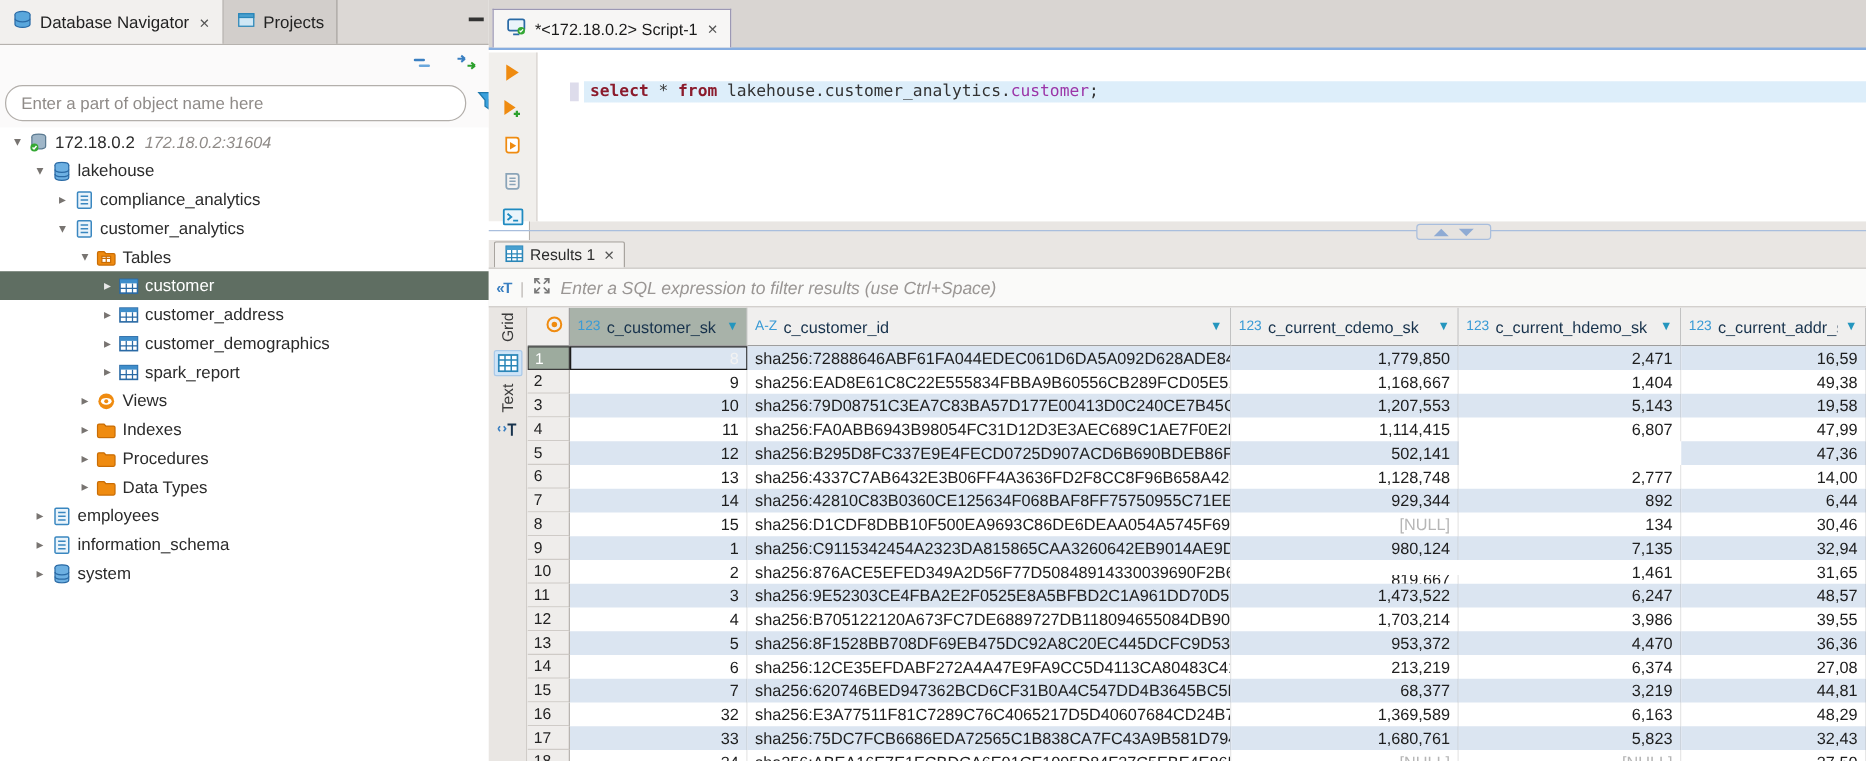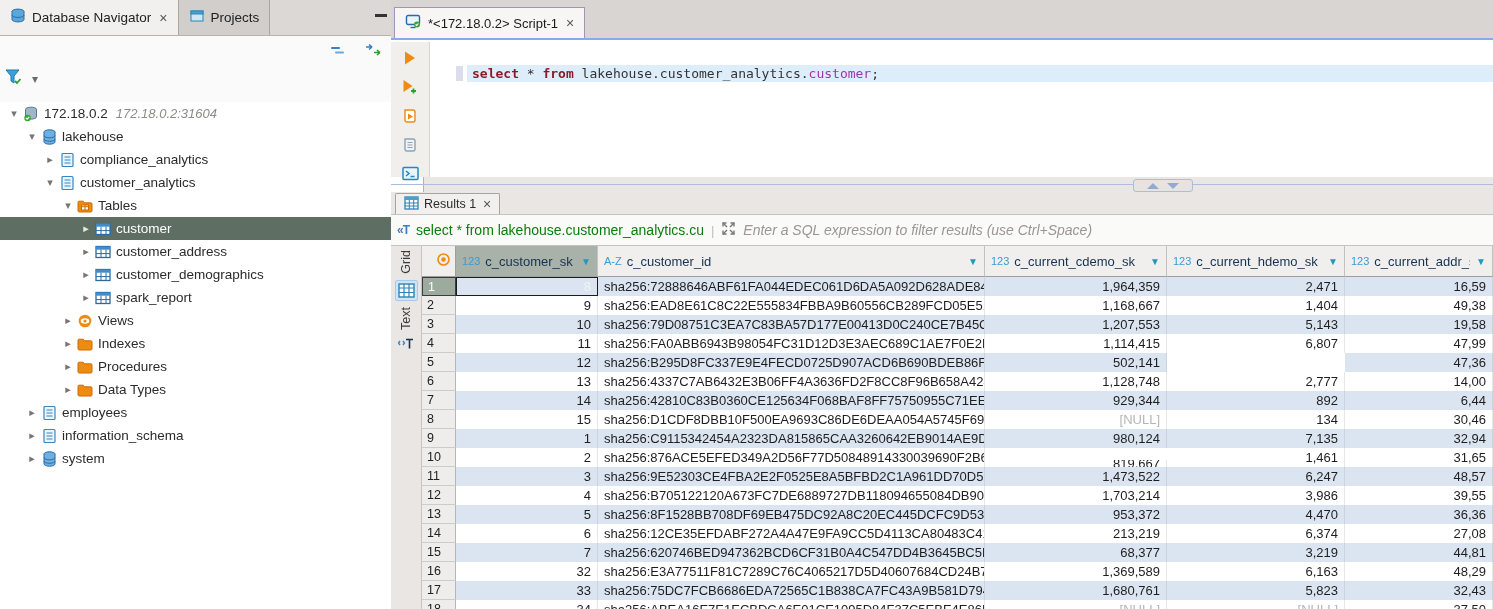--- a/index.html
+++ b/index.html
@@ -121,20 +121,21 @@
             <path d="M9 4H3M9 4l-3-2.5M9 4 6 6.5" stroke="#3a7fc1" stroke-width="1.6" fill="none"></path>
             <path d="M11 9.5h6M17 9.5l-3-2.5M17 9.5l-3 2.5" stroke="#2ca02c" stroke-width="1.6" fill="none"></path>
           </svg></span>
         <span><svg width="10" height="20" viewBox="0 0 10 20">
             <circle cx="5" cy="3.5" r="2" fill="none" stroke="#8a8680" stroke-width="1.3"></circle>
             <circle cx="5" cy="10" r="2" fill="none" stroke="#8a8680" stroke-width="1.3"></circle>
             <circle cx="5" cy="16.5" r="2" fill="none" stroke="#8a8680" stroke-width="1.3"></circle>
           </svg></span>
       </div>
     <div class="search-row">
+      <input class="search-input" placeholder="Enter a part of object name here" style="">
       <span id="funnel"><svg width="20" height="18" viewBox="0 0 20 18">
             <path d="M2 2h13l-5 6v7l-3-2V8z" fill="#3aa0dc" stroke="#1f79ad"></path>
             <path d="M11 13l2 2 3.5-4" stroke="#2ca02c" stroke-width="1.8" fill="none"></path>
           </svg></span>
       <span class="chev-down">▾</span>
     </div>
     <div class="tree" id="tree">
         <div class="tree-row" style="padding-left: 6px;">
           <span class="twisty">▾</span>
           <span class="ticon">
@@ -369,21 +370,20 @@
               <rect x="1" y="1" width="13" height="12" fill="#fff" stroke="#2a86b8" stroke-width="1.3"></rect>
               <rect x="1" y="1" width="13" height="3" fill="#49a0cf"></rect>
               <path d="M5.3 4v9M9.7 4v9M1 7h13M1 10h13" stroke="#2a86b8"></path>
             </svg></span>
         <span>Results 1</span>
         <span class="tab-close">×</span>
       </div>
     </div>
     <div class="filterbar">
       <span class="filter-sqlicon">«T</span>
-      <span class="filter-query">select * from lakehouse.customer_analytics.cu</span>
       <span class="filter-sep">|</span>
       <span id="expand-icon"><svg width="15" height="15" viewBox="0 0 15 15">
             <path d="M2 5.5V2h3.5M13 5.5V2H9.5M2 9.5V13h3.5M13 9.5V13H9.5" stroke="#777" stroke-width="1.4" fill="none"></path>
             <path d="M2 2l4 4M13 2L9 6M2 13l4-4M13 13 9 9" stroke="#777" stroke-width="1.4"></path>
           </svg></span>
       <span class="filter-ph">Enter a SQL expression to filter results (use Ctrl+Space)</span>
     </div>
     <div class="grid-wrap">
       <div class="grid-strip" id="grid-strip">
           <div class="vlabel">Grid</div>
@@ -430,21 +430,21 @@
             <div class="g-hc" style="flex: 0 0 148px;">
               <span class="ctype">123</span>
               <span class="cname">c_current_addr_sk</span>
               <span class="sortarrow">▼</span>
             </div>
           </div>
           <div class="g-row alt">
             <div class="g-rn selhead">1</div>
             <div class="g-td num selcell" style="flex: 0 0 142px;">8</div>
             <div class="g-td" style="flex: 0 0 387px;">sha256:72888646ABF61FA044EDEC061D6DA5A092D628ADE847E489</div>
-            <div class="g-td num" style="flex: 0 0 182px;">1,964,359</div>
+            <div class="g-td num" style="flex: 0 0 182px;">1,779,850</div>
             <div class="g-td num" style="flex: 0 0 178px;">2,471</div>
             <div class="g-td num" style="flex: 0 0 148px;">16,59</div>
           </div>
           <div class="g-row">
             <div class="g-rn">2</div>
             <div class="g-td num" style="flex: 0 0 142px;">9</div>
             <div class="g-td" style="flex: 0 0 387px;">sha256:EAD8E61C8C22E555834FBBA9B60556CB289FCD05E51653C7</div>
             <div class="g-td num" style="flex: 0 0 182px;">1,168,667</div>
             <div class="g-td num" style="flex: 0 0 178px;">1,404</div>
             <div class="g-td num" style="flex: 0 0 148px;">49,38</div>

